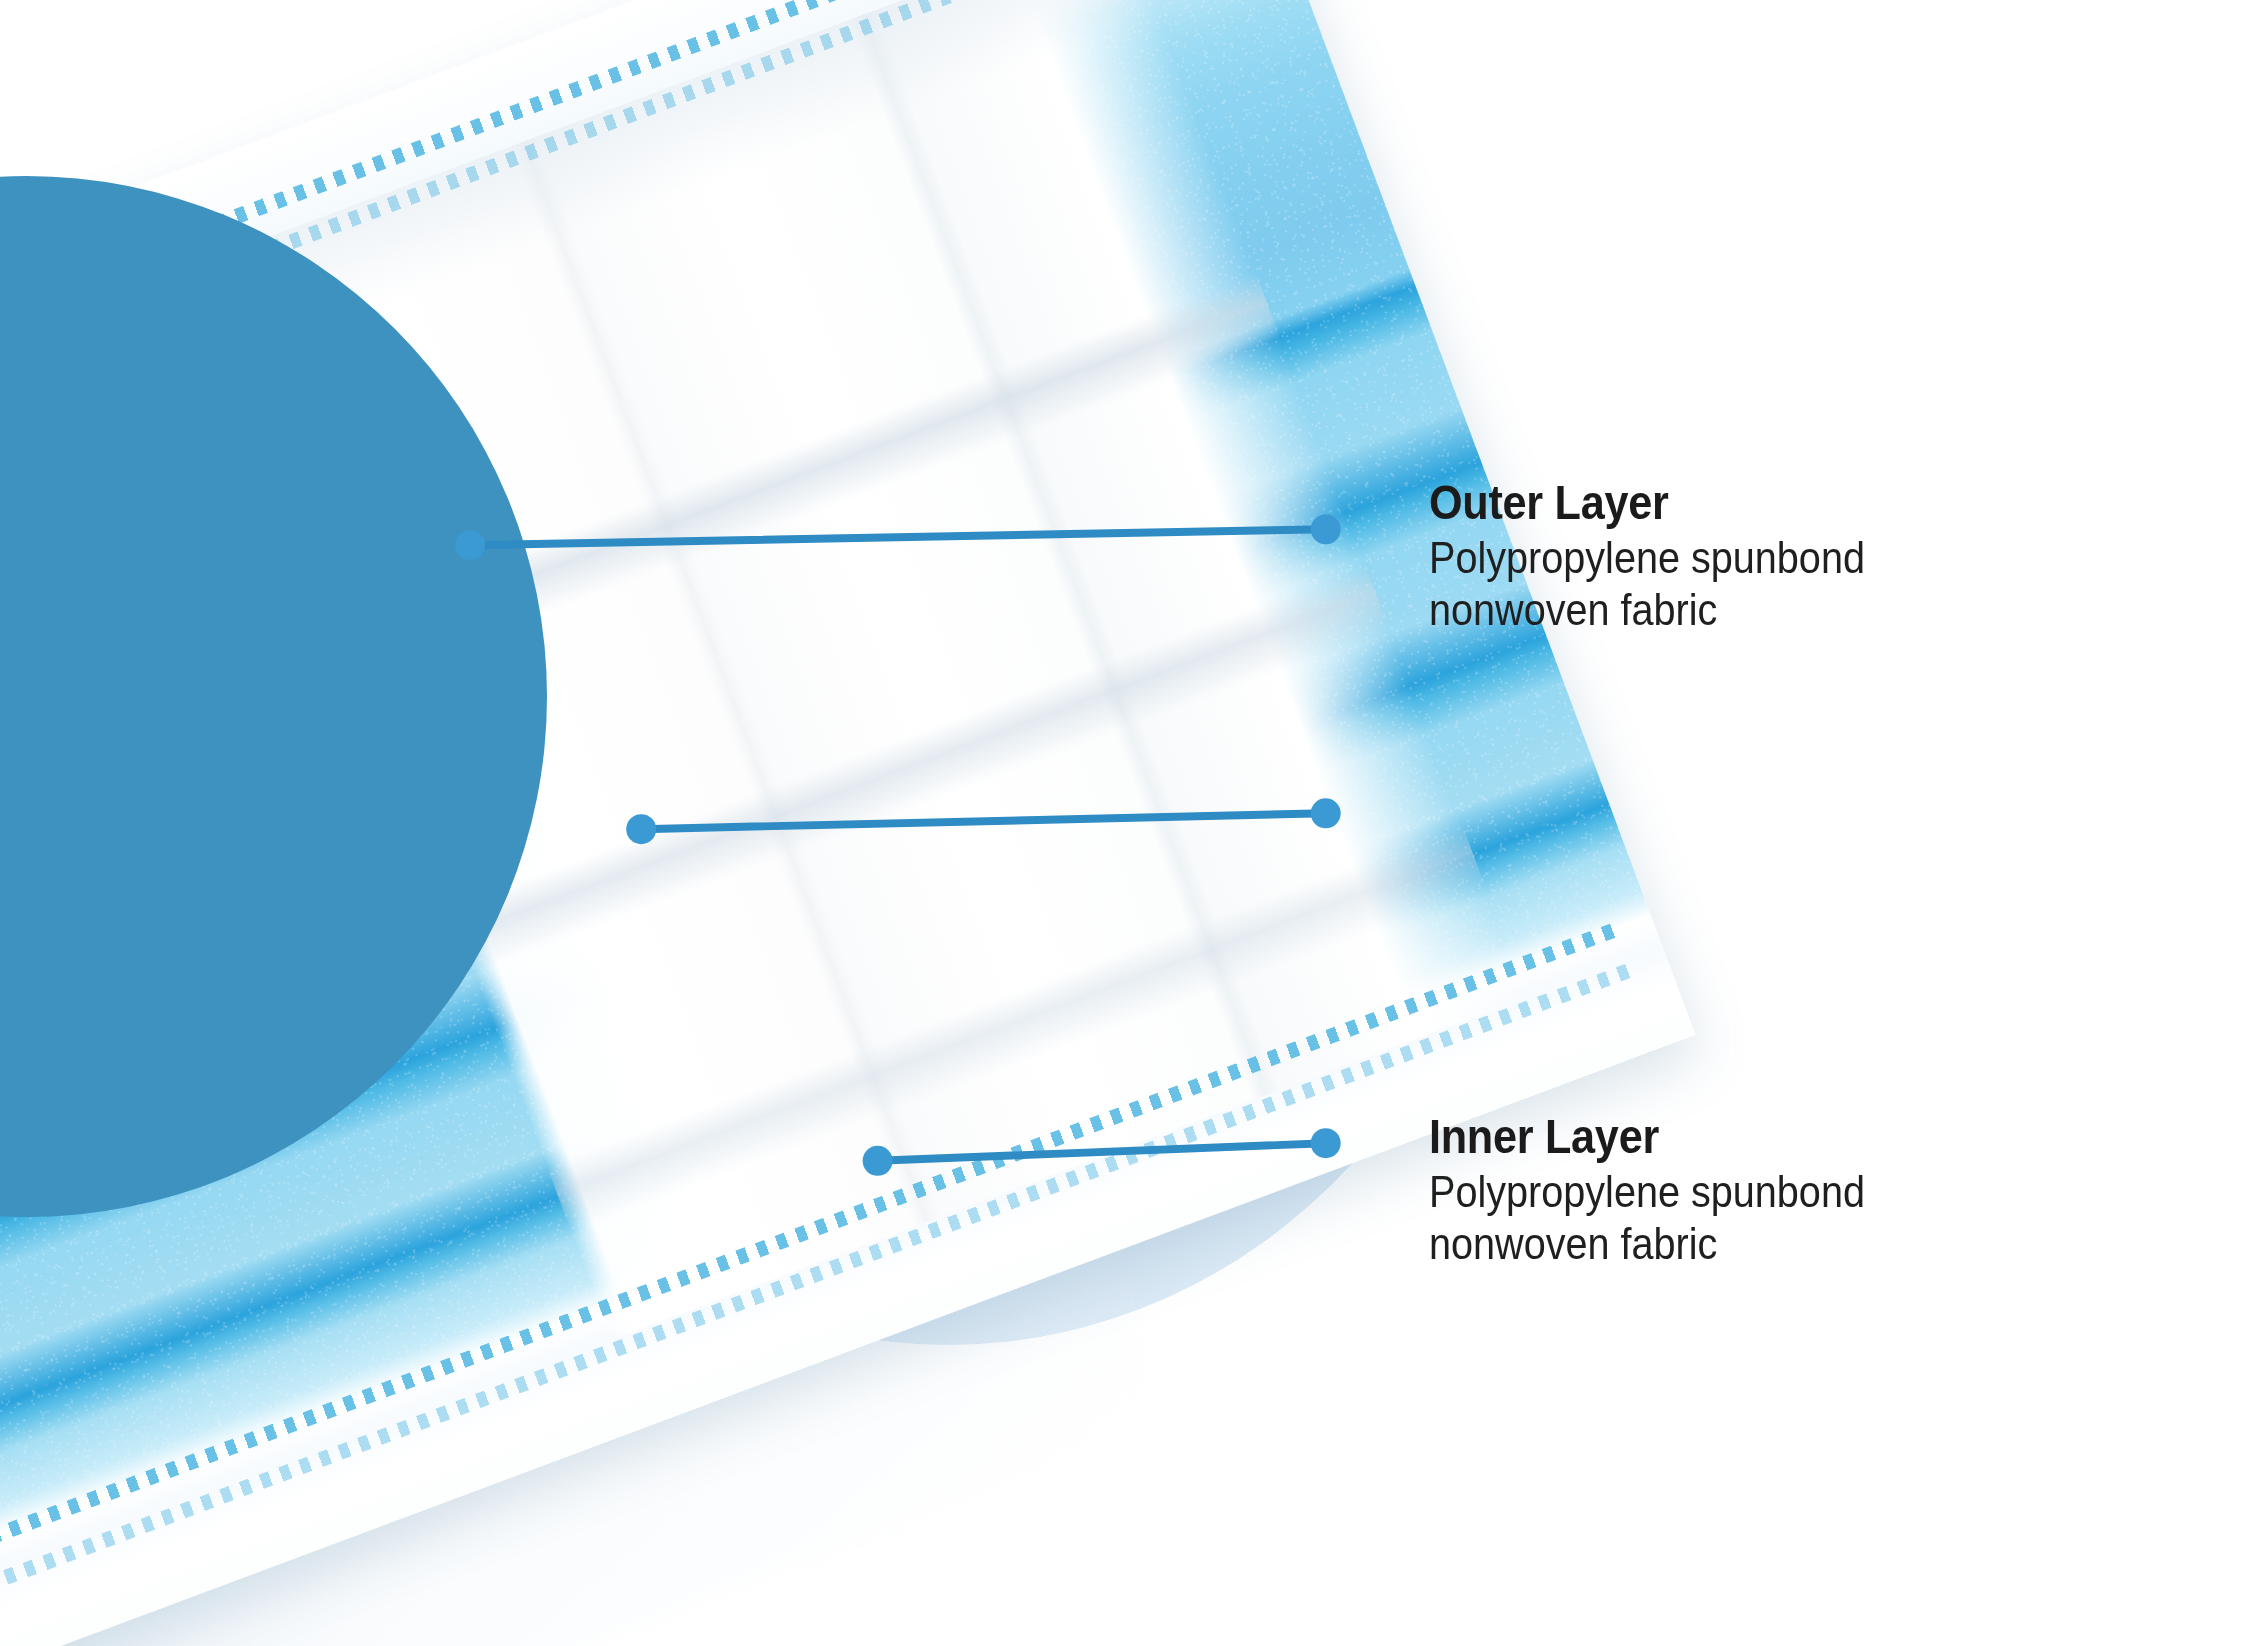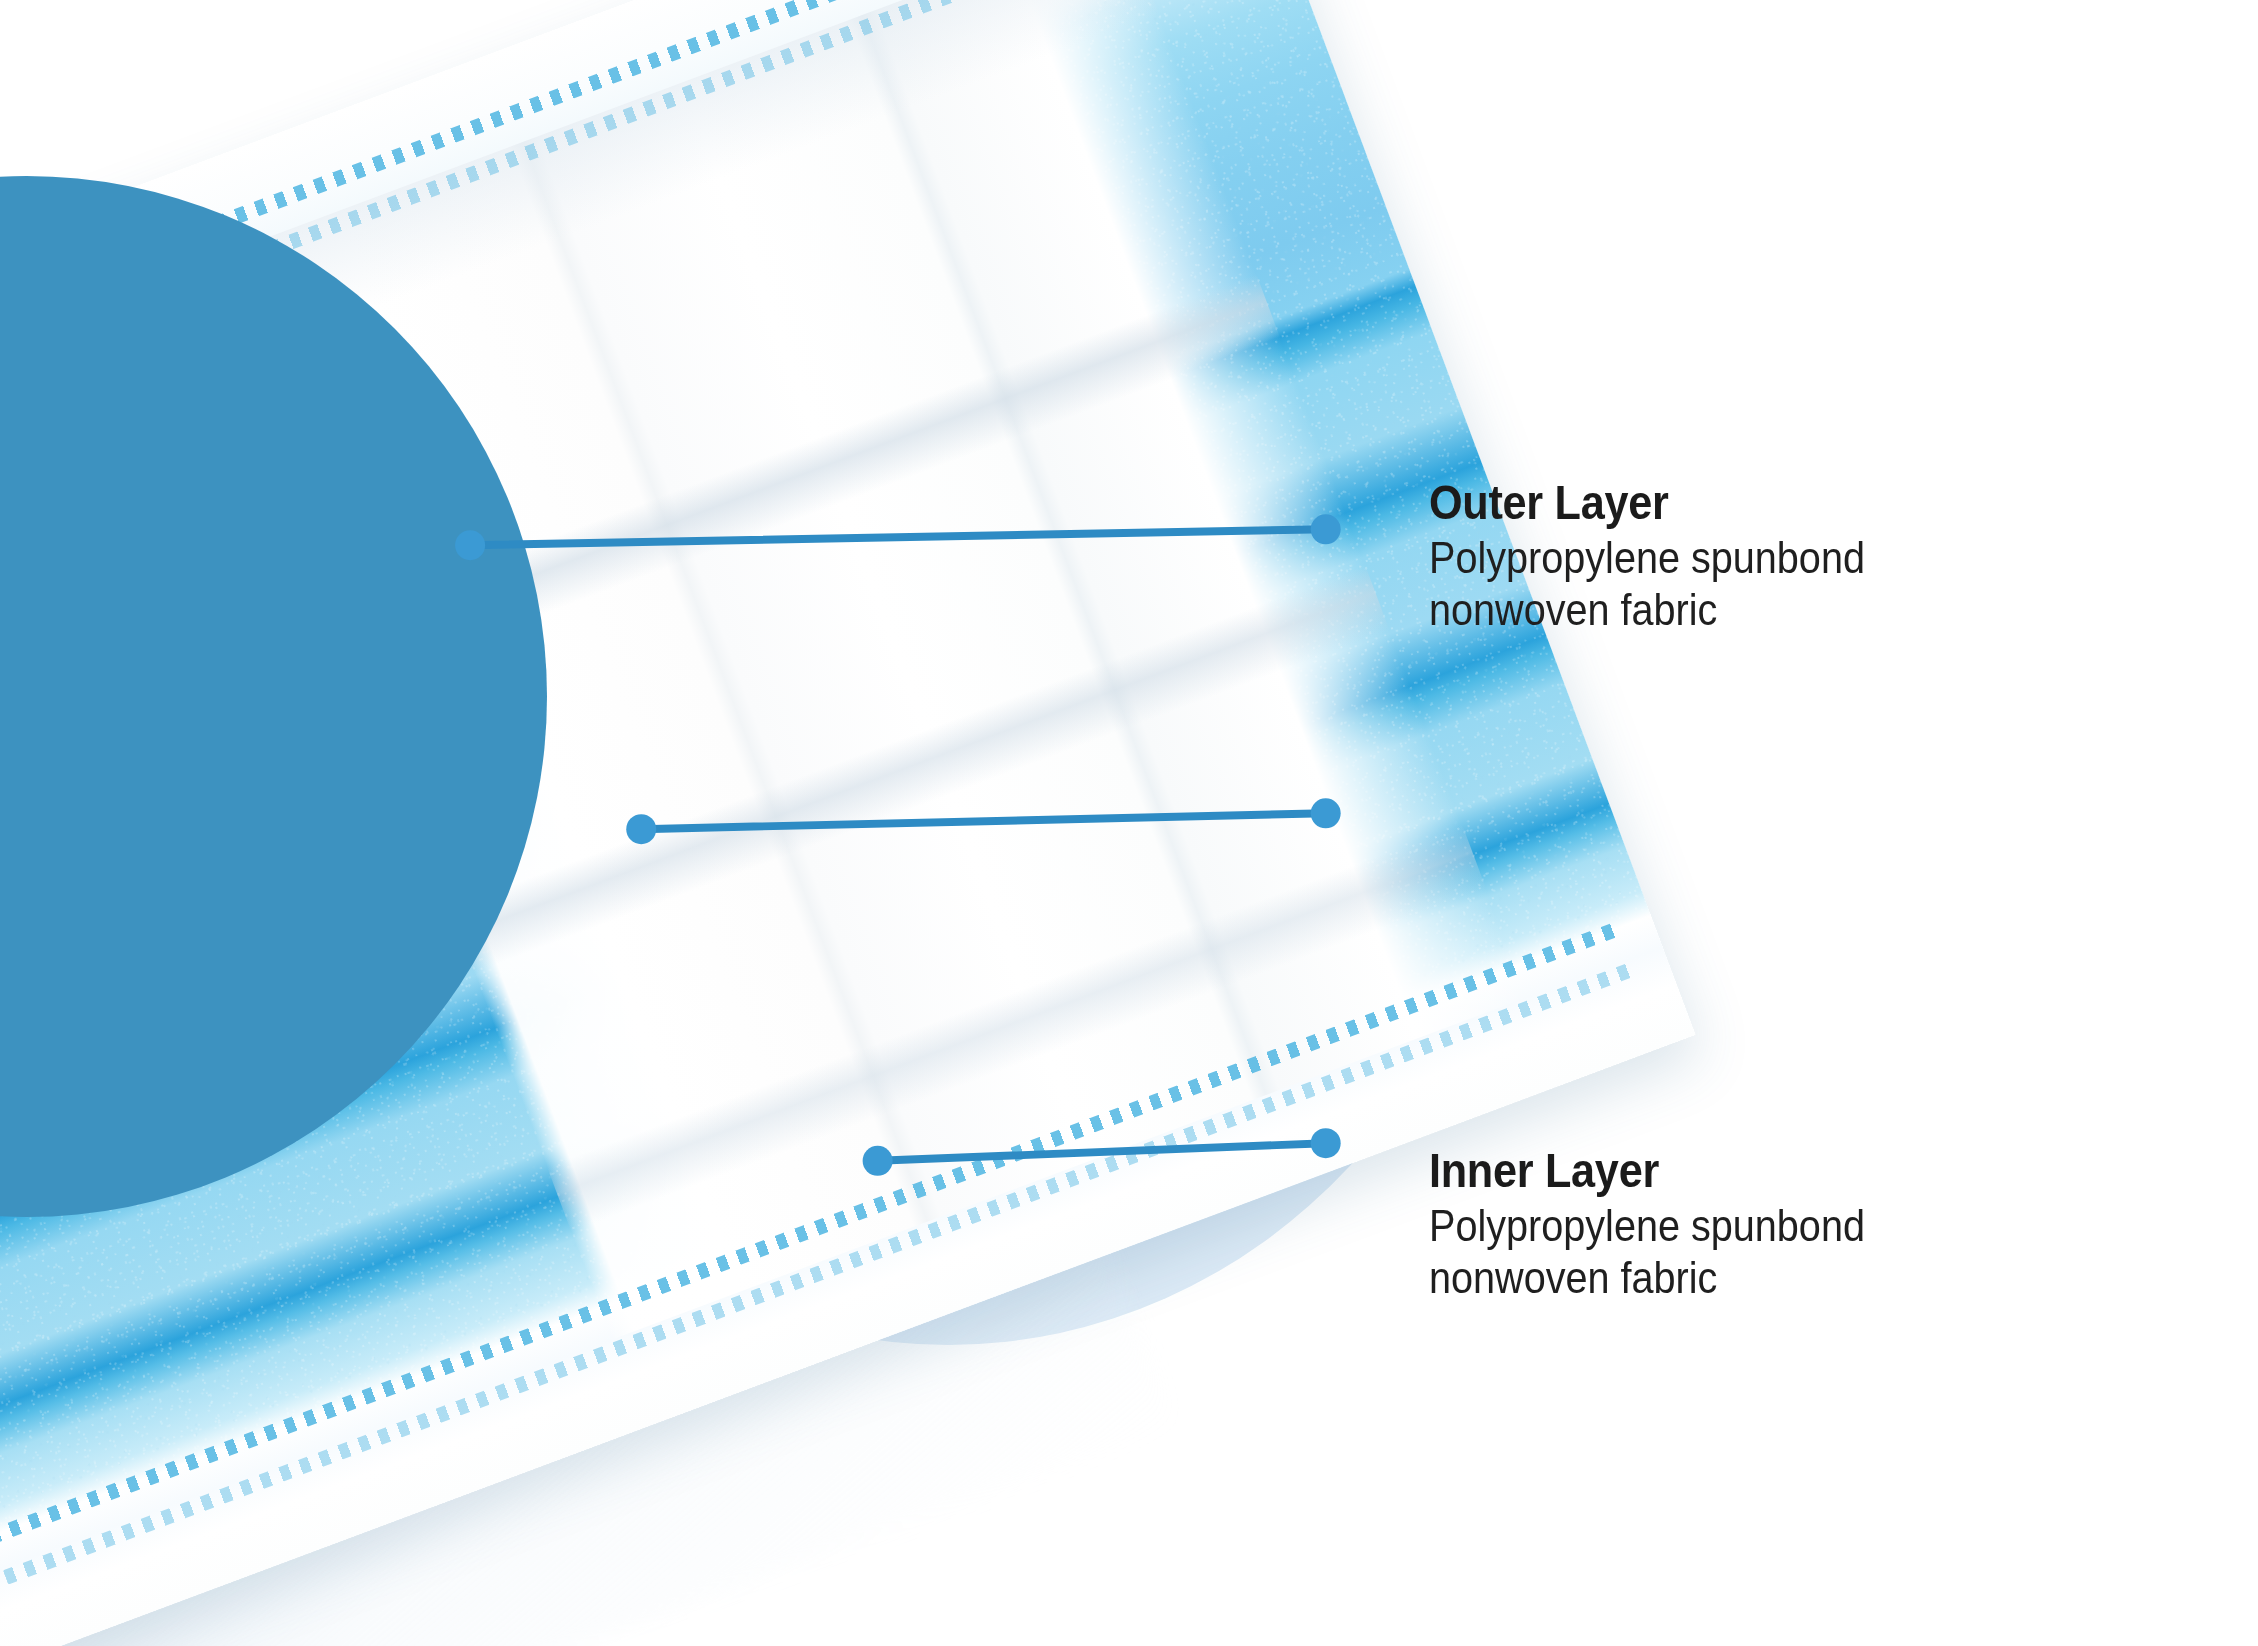--- a/index.html
+++ b/index.html
@@ -168,21 +168,21 @@
     font-weight:400;
     line-height:1.20;
     color:#1f1f1f;
     font-family:"Liberation Sans", sans-serif;
     transform:scaleX(.90);
     transform-origin:left top;
     white-space:pre-line;
   }
   .c-outer { top:476px; }
   .c-middle{ top:803px; }
-  .c-inner { top:1144px; }
+  .c-inner { top:1110px; }
 </style>
 </head>
 <body>
 
 <div id="stage">
 
   <div class="pale-circle"></div>
 
   <div class="mask-shadow"></div>
 

